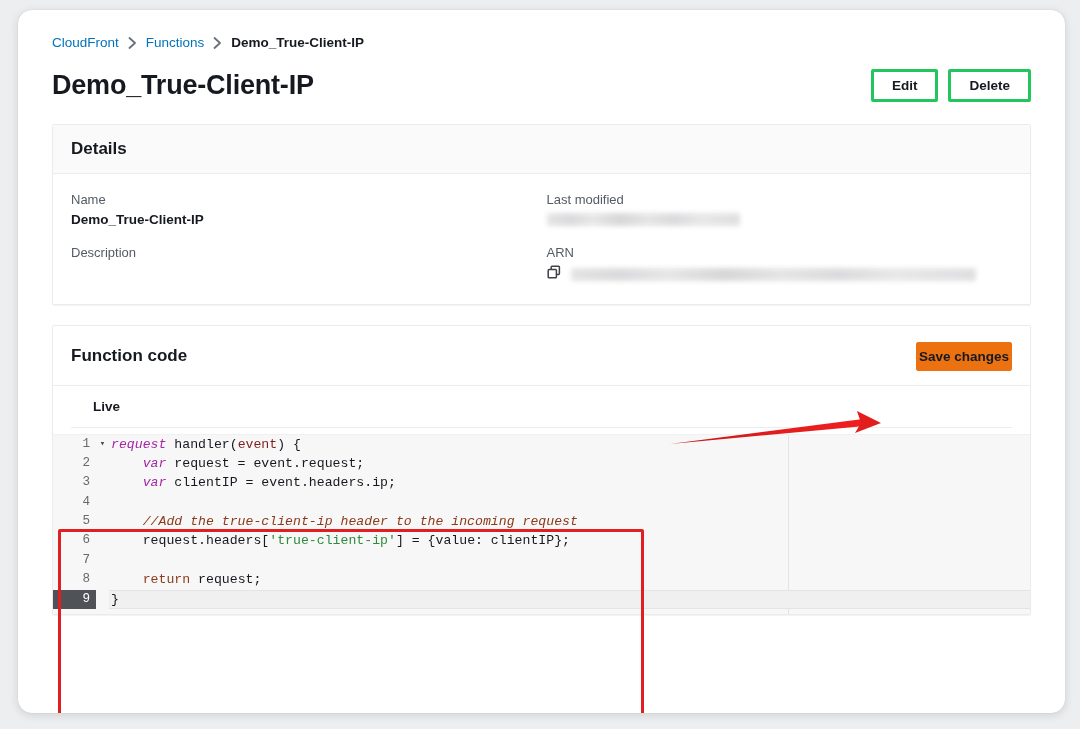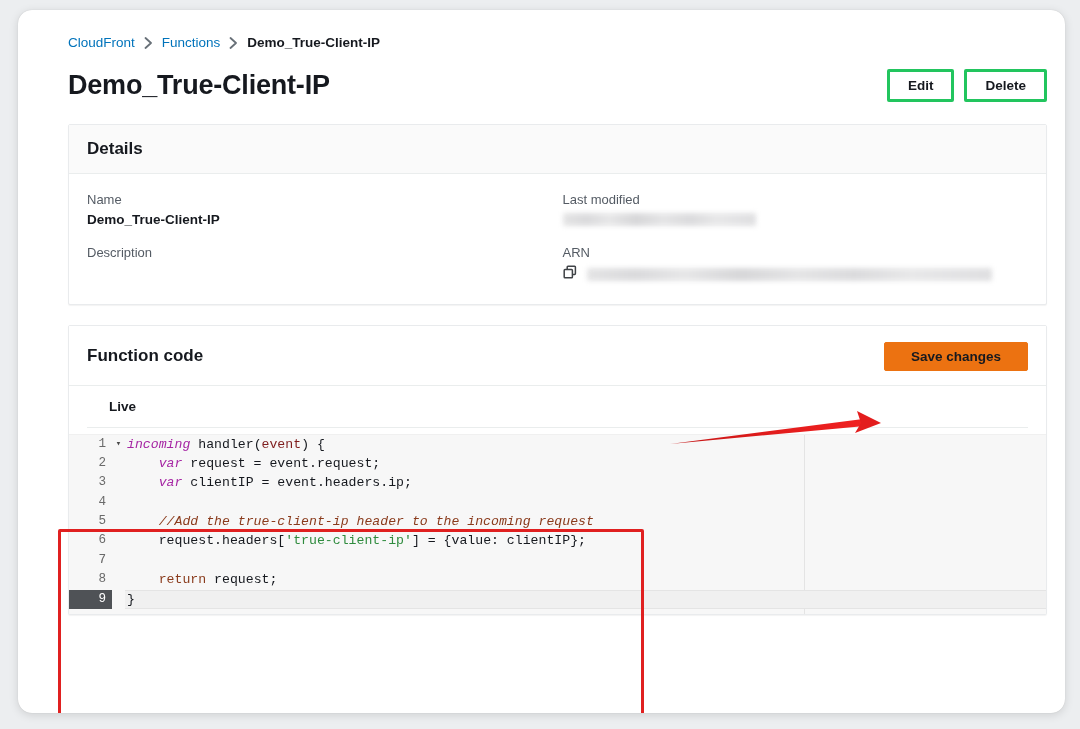--- a/index.html
+++ b/index.html
@@ -24,21 +24,21 @@
     width: 1047px;
     height: 703px;
     background: #ffffff;
     border-radius: 14px;
     box-shadow: 0 2px 10px rgba(0,0,0,0.13), 0 0 1px rgba(0,0,0,0.18);
     overflow: hidden;
   }
 
   .console-inner {
     position: absolute;
-    left: 16px; top: 0;
+    left: 0; top: 0;
     width: 1047px;
     height: 703px;
     padding: 0 34px;
   }
 
   
   .breadcrumb {
     display: flex;
     align-items: center;
     padding-top: 26px;
@@ -91,21 +91,21 @@
   .btn-normal {
     background: #ffffff;
     border: 3px solid #22c55e;
     color: #16191f;
     padding: 6px 18px;
   }
   .btn-primary {
     background: #ec7211;
     border: 1px solid #ec7211;
     color: #16191f;
-    padding: 6px 26px;
+    padding: 6px 2px;
     font-weight: 700;
     text-align: center;
   }
 
   
   .panel {
     margin-top: 22px;
     background: #ffffff;
     border: 1px solid #e9ebed;
     border-radius: 2px;
@@ -402,21 +402,21 @@
         <div class="subtab">Live</div>
       </div>
 
       <div class="editor">
         <div class="print-guide"></div>
 
         <div class="editor-scroll" id="editor-lines">
             <div class="code-line">
               <span class="gutter">1</span>
               <span class="fold">▾</span>
-              <span class="code-text"><span class="tok-kw">incoming </span><span class="tok-plain">handler(</span><span class="tok-param">event</span><span class="tok-plain">) {</span></span>
+              <span class="code-text"><span class="tok-kw">request </span><span class="tok-plain">handler(</span><span class="tok-param">event</span><span class="tok-plain">) {</span></span>
             </div>
             <div class="code-line">
               <span class="gutter">2</span>
               <span class="fold"></span>
               <span class="code-text"><span class="tok-plain">    </span><span class="tok-kw">var </span><span class="tok-plain">request = event.request;</span></span>
             </div>
             <div class="code-line">
               <span class="gutter">3</span>
               <span class="fold"></span>
               <span class="code-text"><span class="tok-plain">    </span><span class="tok-kw">var </span><span class="tok-plain">clientIP = event.headers.ip;</span></span>

